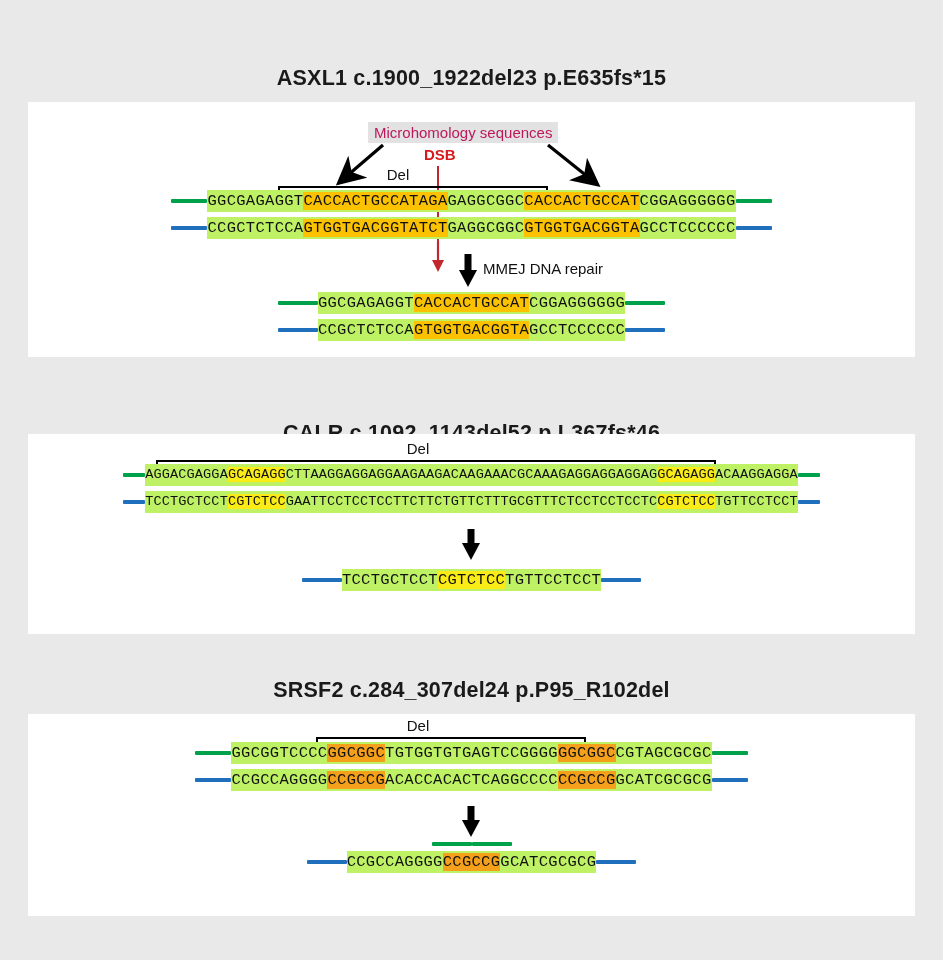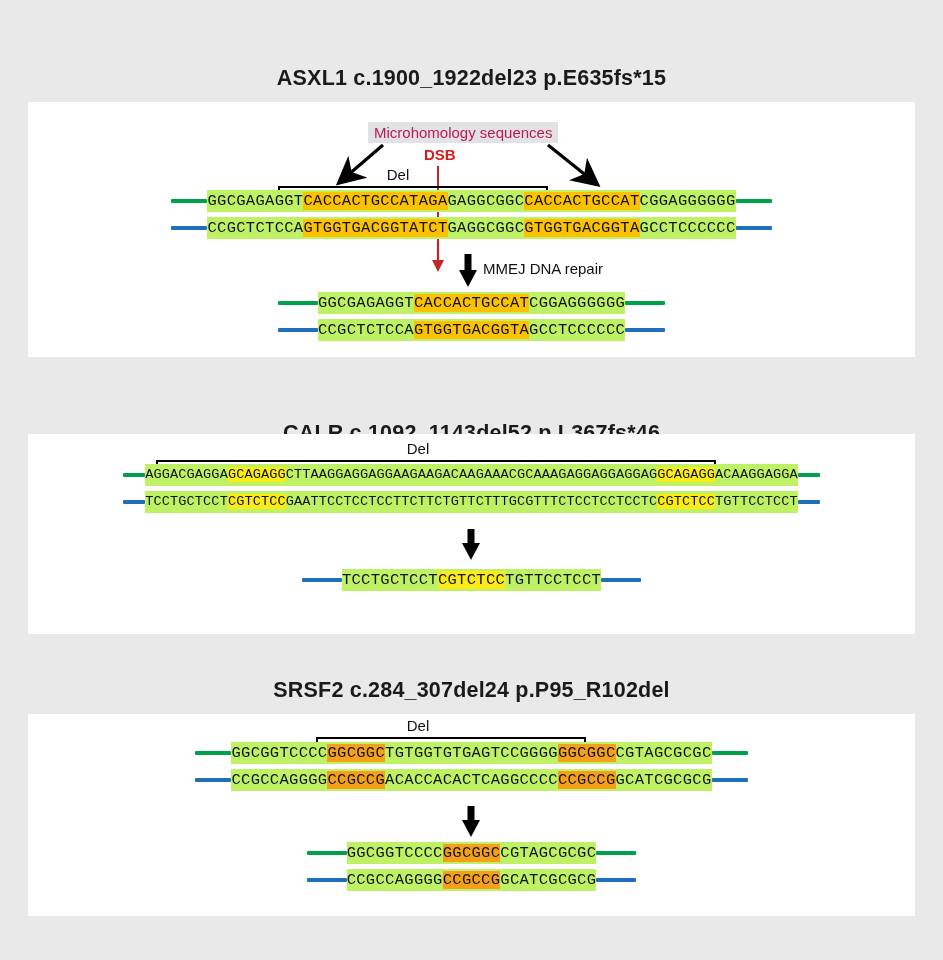--- a/index.html
+++ b/index.html
@@ -258,21 +258,20 @@
       </div>
 
       <svg class="anno" width="887" height="202">
         <line x1="443" y1="92" x2="443" y2="110" stroke="#000" stroke-width="7"></line>
         <path d="M434,106 L443,123 L452,106 z" fill="#000"></path>
       </svg>
 
       <div class="seq-block" style="position:absolute;left:0;top:128px;width:887px;">
         <div class="strand-row">
           <div class="tail green" style="width:40px;"></div>
-          <div class="seq"><span>GGCGGTCCCC</span><span class="mh-orange">GGCGGC</span><span>CGTAGCGCGC</span></div>
           <div class="tail green" style="width:40px;"></div>
         </div>
         <div class="strand-gap"></div>
         <div class="strand-row">
           <div class="tail blue" style="width:40px;"></div>
           <div class="seq"><span>CCGCCAGGGG</span><span class="mh-orange">CCGCCG</span><span>GCATCGCGCG</span></div>
           <div class="tail blue" style="width:40px;"></div>
         </div>
       </div>
     </div>

